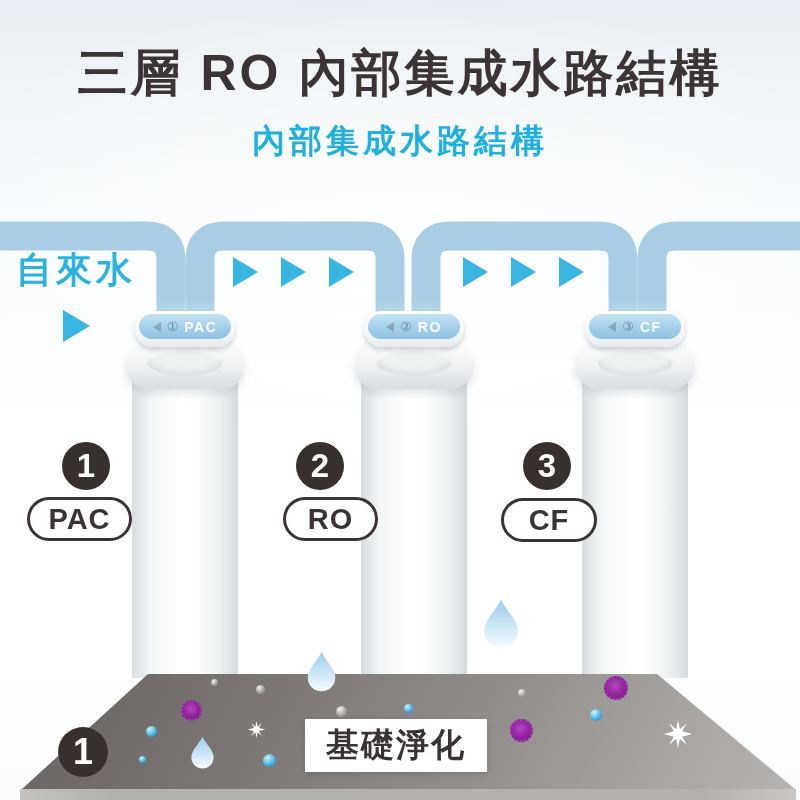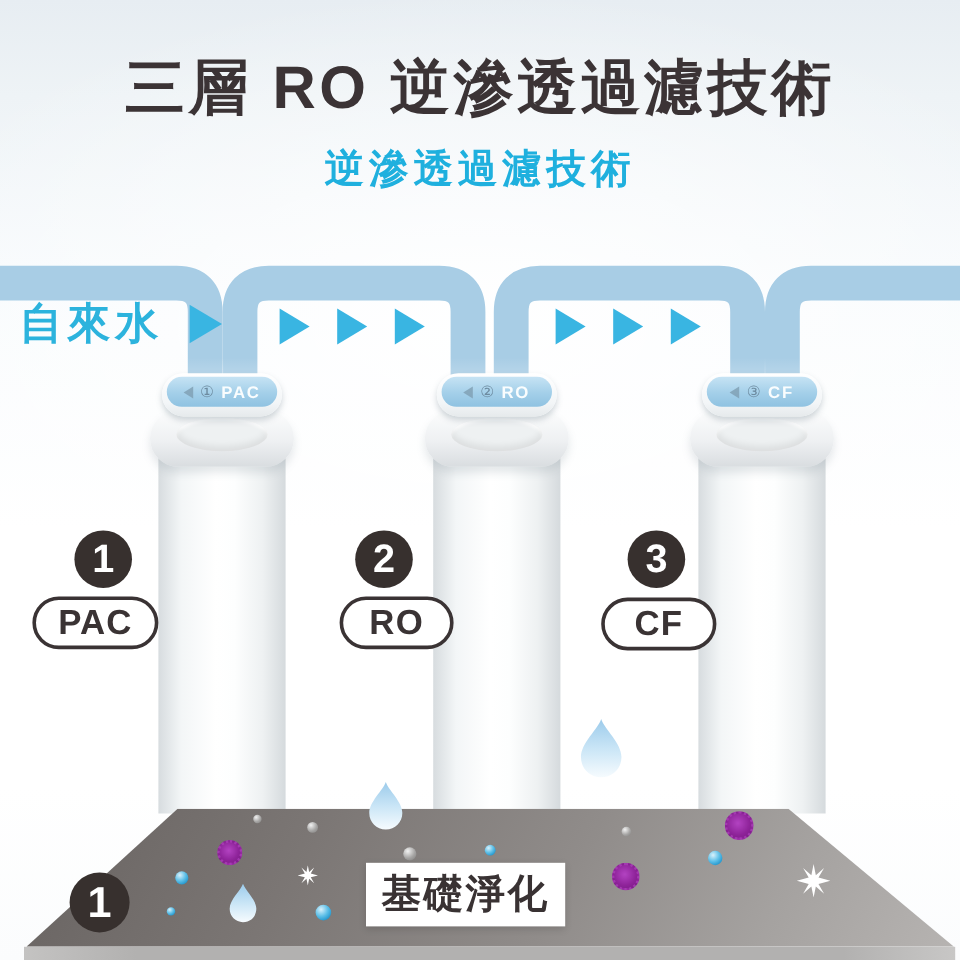--- a/index.html
+++ b/index.html
@@ -12,21 +12,21 @@
   }
   .abs{position:absolute;}
   
   .title{left:0;right:0;top:40px;text-align:center;font-size:50px;font-weight:800;
          color:#3b3335;letter-spacing:3px;}
   .subtitle{left:0;right:0;top:119px;text-align:center;font-size:33px;font-weight:700;
             color:#1fb0de;letter-spacing:4px;}
   
   .pipes{left:0;top:0;z-index:1;}
   
-  .flowrow{display:flex;align-items:center;gap:22px;z-index:2;}
+  .flowrow{display:flex;align-items:center;gap:22px;z-index:2;flex-direction:column;}
   .flowtext{font-size:36px;font-weight:800;color:#2cb3dd;letter-spacing:4px;line-height:1;}
   .tri{width:0;height:0;border-top:16px solid transparent;border-bottom:16px solid transparent;
        border-left:27px solid #39b5e2;}
   .tri.small{border-top-width:15px;border-bottom-width:15px;border-left-width:25px;}
   
   .filter{top:311px;width:160px;height:372px;z-index:3;}
   .f-body{position:absolute;top:55px;left:27px;width:106px;height:312px;
           border-radius:12px 12px 0 0;
           background:linear-gradient(90deg,#d7dcdf 0%,#f3f6f7 18%,#ffffff 45%,#fdfefe 60%,#eef1f2 82%,#d5dadd 100%);}
   .f-shoulder{position:absolute;top:31px;left:20px;width:120px;height:47px;border-radius:24px;
@@ -60,33 +60,33 @@
            background:linear-gradient(90deg,#c4c3c2 0%,#b2b1b0 12%,#b2b1b0 88%,#c8c7c6 100%);}
   
   .pt{z-index:6;border-radius:50%;}
   .pt.gray{background:radial-gradient(circle at 35% 30%,#f2f2f2,#a6a5a4 55%,#868584 90%);}
   .pt.blue{background:radial-gradient(circle at 35% 30%,#d9f1fb,#5fc0e8 45%,#1f94cc 80%,#187fb2 100%);}
   .pt.virus{background:radial-gradient(circle at 45% 40%,#b343c2,#8e2399 60%,#7a1d86 95%);
             border:2px dotted rgba(168,62,182,.85);}
   .burst{z-index:6;}
   .drop{z-index:7;}
   
-  .stage-caption{left:305px;top:719px;width:166px;height:53px;background:#ffffff;z-index:8;
+  .stage-caption{left:305px;top:719px;width:182px;height:53px;background:#ffffff;z-index:8;
            display:flex;align-items:center;justify-content:center;
            font-size:33px;font-weight:700;color:#393233;letter-spacing:2px;
            box-shadow:0 2px 6px rgba(0,0,0,.15);}
   .stage-num{left:58px;top:727px;width:50px;height:50px;z-index:8;}
 </style>
 </head>
 <body>
 
 <div class="stage">
 
-  <div class="abs title">三層 RO 逆滲透過濾技術</div>
-  <div class="abs subtitle">逆滲透過濾技術</div>
+  <div class="abs title">三層 RO 內部集成水路結構</div>
+  <div class="abs subtitle">內部集成水路結構</div>
 
   <svg class="abs pipes" width="800" height="360" viewBox="0 0 800 360">
     <defs>
       <linearGradient id="pipefade" x1="0" y1="0" x2="0" y2="1">
         <stop offset="0" stop-color="#ffffff" stop-opacity="0"></stop>
         <stop offset="1" stop-color="#ffffff" stop-opacity="0.55"></stop>
       </linearGradient>
       <linearGradient id="dropGrad" x1="0" y1="0" x2="0" y2="1">
         <stop offset="0" stop-color="#9ccbeb"></stop>
         <stop offset="0.5" stop-color="#c9e5f6"></stop>

